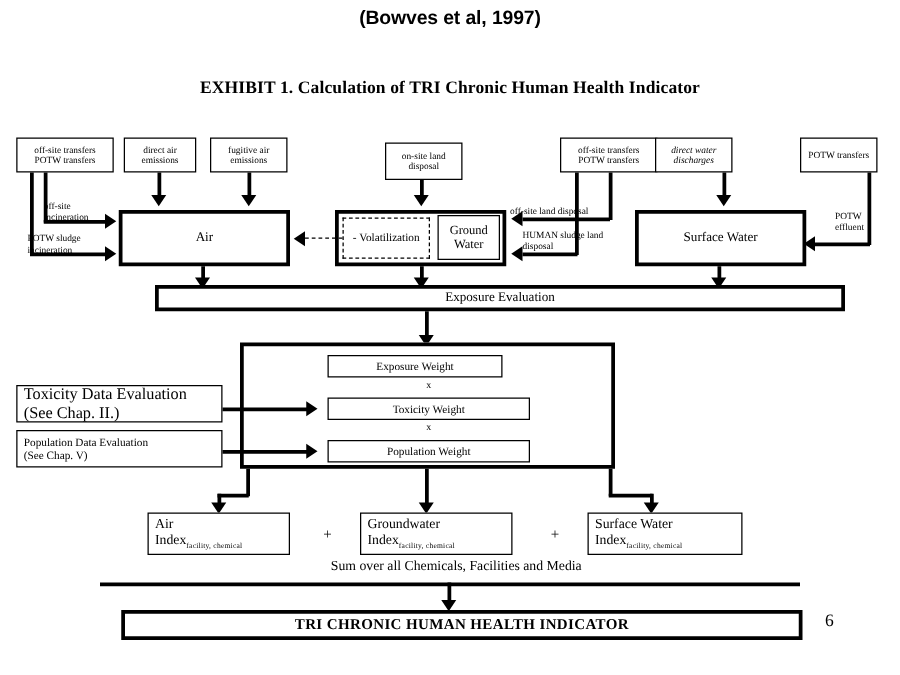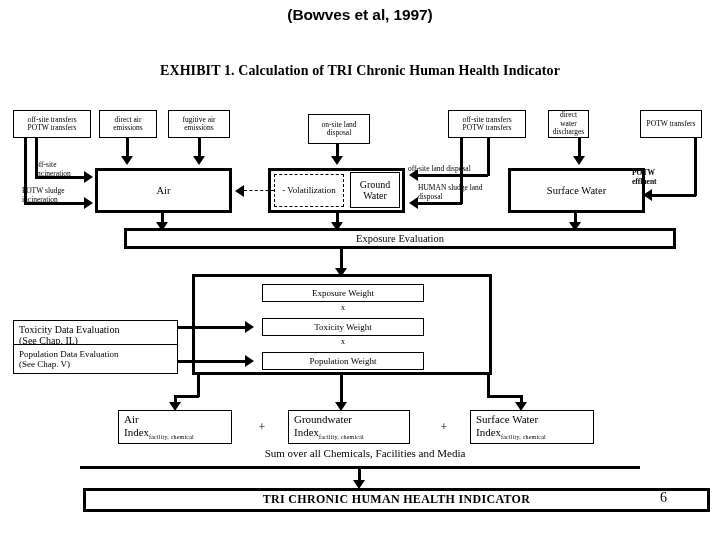--- a/index.html
+++ b/index.html
@@ -87,21 +87,21 @@
   <div class="box src thin" style="left:168px;top:110px;width:62px;height:28px;">
     <span>fugitive air
 emissions</span>
   </div>
 
   <div class="box src thin" style="left:448px;top:110px;width:78px;height:28px;">
     <span>off-site transfers
 POTW transfers</span>
   </div>
 
-  <div class="box src thin" style="left:548px;top:110px;width:41px;height:28px;">
+  <div class="box src thin" style="left:524px;top:110px;width:62px;height:28px;font-style:italic;">
     <span>direct water
 discharges</span>
   </div>
 
   <div class="box src thin" style="left:640px;top:110px;width:62px;height:28px;">
     <span>POTW
 transfers</span>
   </div>
 
   <div class="box med thick" style="left:95px;top:168px;width:137px;height:45px;">
@@ -121,21 +121,21 @@
     <span>Surface Water</span>
   </div>
 
   <div class="lbl" style="left:35px;top:160px;width:62px;">off-site
 incineration</div>
   <div class="lbl" style="left:22px;top:186px;width:74px;">POTW sludge
 incineration</div>
   <div class="lbl" style="left:408px;top:164px;width:92px;">off-site land disposal</div>
   <div class="lbl" style="left:418px;top:183px;width:80px;">HUMAN sludge land
 disposal</div>
-  <div class="lbl" style="left:632px;top:168px;width:50px;font-weight:bold;">POTW
+  <div class="lbl" style="left:668px;top:168px;width:50px;">POTW
 effluent</div>
 
   <div class="ln vl3" style="left:126px;top:138px;height:20px;"></div>
   <div class="ar ar-d" style="left:121px;top:156px;"></div>
 
   <div class="ln vl3" style="left:198px;top:138px;height:20px;"></div>
   <div class="ar ar-d" style="left:193px;top:156px;"></div>
 
   <div class="ln vl3" style="left:24px;top:138px;height:66px;"></div>
   <div class="ln vl3" style="left:35px;top:138px;height:40px;"></div>
@@ -172,33 +172,33 @@
 
   <div class="box bar-label thick" style="left:93px;top:228px;width:552px;height:21px;">
     <span>Exposure Evaluation</span>
   </div>
 
   <div class="ln vl3" style="left:340px;top:249px;height:24px;"></div>
   <div class="ar ar-d" style="left:335px;top:268px;"></div>
 
   <div class="box thick" style="left:192px;top:274px;width:300px;height:101px;"></div>
 
-  <div class="box wt thin" style="left:262px;top:284px;width:162px;height:18px;border-width:1.8px;">
+  <div class="box wt thin" style="left:262px;top:284px;width:140px;height:18px;border-width:1.8px;">
     <span>Exposure Weight</span>
   </div>
   <div class="mult" style="left:262px;top:303px;width:162px;">x</div>
   <div class="box wt thin" style="left:262px;top:318px;width:162px;height:18px;border-width:1.8px;">
     <span>Toxicity Weight</span>
   </div>
   <div class="mult" style="left:262px;top:337px;width:162px;">x</div>
   <div class="box wt thin" style="left:262px;top:352px;width:162px;height:18px;border-width:1.8px;">
     <span>Population Weight</span>
   </div>
 
-  <div class="box thin lft" style="left:13px;top:320px;width:165px;height:30px;font-size:10px;white-space:pre-line;padding-left:5px;border-width:1.8px;">
+  <div class="box thin lft" style="left:13px;top:308px;width:165px;height:30px;font-size:13px;white-space:pre-line;padding-left:5px;border-width:1.8px;">
     <span>Toxicity Data Evaluation
 (See Chap. II.)</span>
   </div>
   <div class="box thin lft" style="left:13px;top:344px;width:165px;height:30px;font-size:9px;white-space:pre-line;padding-left:5px;border-width:1.8px;">
     <span>Population Data Evaluation
 (See Chap. V)</span>
   </div>
 
   <div class="ln hl3" style="left:178px;top:326px;width:68px;"></div>
   <div class="ar ar-r" style="left:245px;top:321px;"></div>
@@ -242,19 +242,19 @@
       <div><span>Index</span><span class="sub">facility, chemical</span></div>
     </div>
   </div>
 
   <div class="sumlbl" style="left:180px;top:447px;width:370px;">Sum over all Chemicals, Facilities and Media</div>
 
   <div class="ln hl3" style="left:80px;top:466px;width:560px;"></div>
   <div class="ln vl3" style="left:358px;top:466px;height:18px;"></div>
   <div class="ar ar-d" style="left:353px;top:480px;"></div>
 
-  <div class="box thick" style="left:83px;top:488px;width:627px;height:24px;">
+  <div class="box thick" style="left:97px;top:488px;width:545px;height:24px;">
     <span class="final-label">TRI CHRONIC HUMAN HEALTH INDICATOR</span>
   </div>
 
   <div class="pagenum" style="left:660px;top:490px;">6</div>
 
 </div>
 
 </body></html>

